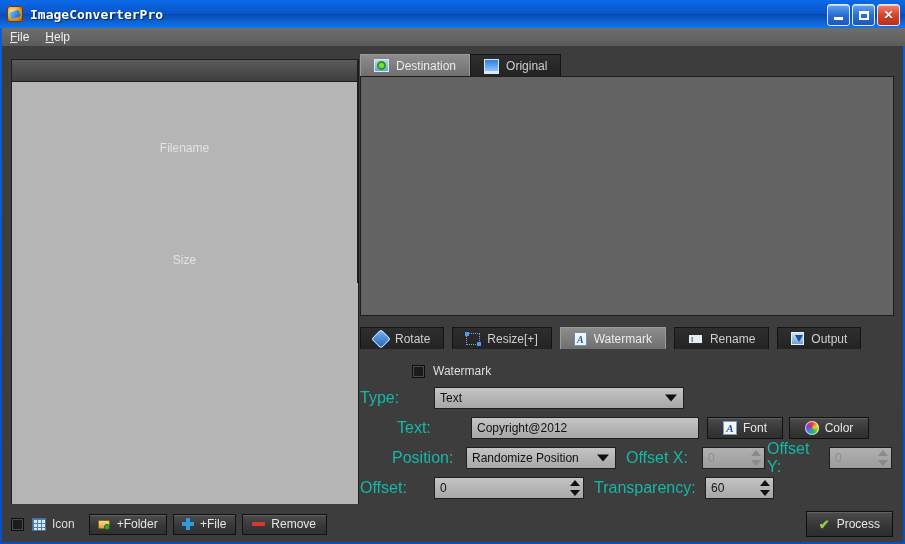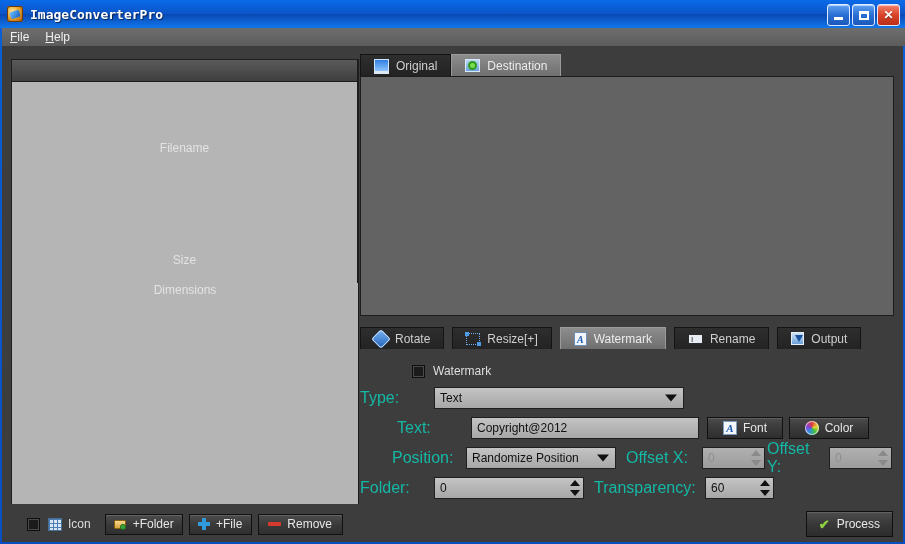--- a/index.html
+++ b/index.html
@@ -79,21 +79,21 @@
     color:#e3e3e3;font-size:12px;display:flex;align-items:center;justify-content:center;
     border-right:1px solid #1c1c1c;box-sizing:border-box;cursor:pointer;
   }
   .fl-col.c1{flex:0 0 176px;}
   .fl-col.c2{flex:0 0 47px;}
   .fl-col.c3{flex:1 1 auto;border-right:none;}
   .fl-body{height:422px;background:#b5b5b5;}
 
   
   .botbar{
-    position:absolute;left:25px;top:466px;width:348px;height:24px;
+    position:absolute;left:9px;top:466px;width:348px;height:24px;
     display:flex;align-items:center;text-align:right;
   }
   .chk{
     width:13px;height:13px;background:#1b1b1b;border:1px solid #0e0e0e;
     box-shadow:inset 0 0 0 1px #4a4a4a;
     display:inline-block;cursor:pointer;box-sizing:border-box;
   }
   .icon-grid{
     width:14px;height:13px;margin-left:8px;background:#d8e6f5;
     border:1px solid #4a6f95;box-sizing:border-box;
@@ -234,21 +234,20 @@
     <div class="menuitem"><u>F</u><span>ile</span></div>
     <div class="menuitem"><u>H</u><span>elp</span></div>
   </div>
 
   <div class="client">
 
     <div class="filelist-wrap">
       <div class="fl-head">
         <div class="fl-col c1">Filename</div>
         <div class="fl-col c2">Size</div>
-        <div class="fl-col c3">Dimensions</div>
       </div>
       <div class="fl-body"></div>
     </div>
 
     <div class="botbar">
       <span class="chk"></span>
       <span class="icon-grid"></span>
       <span class="icon-label">Icon</span>
 
       <div class="btn sm" style="margin-left:14px;width:78px;">
@@ -261,27 +260,27 @@
       </div>
       <div class="btn sm" style="margin-left:6px;width:85px;">
         <span class="ico-minus"></span>
         <span>Remove</span>
       </div>
     </div>
 
     <div class="right">
 
       <div class="tabrow">
-        <div class="tab">
-          <span class="ic ic-monitor"></span>
-          <span>Original</span>
-        </div>
         <div class="tab active">
           <span class="ic ic-dest"></span>
           <span>Destination</span>
+        </div>
+        <div class="tab">
+          <span class="ic ic-monitor"></span>
+          <span>Original</span>
         </div>
       </div>
 
       <div class="preview"></div>
 
       <div class="tabrow" style="margin-top:11px;gap:8px;">
         <div class="tab">
           <span class="ic ic-rotate"></span>
           <span>Rotate</span>
         </div>
@@ -347,21 +346,21 @@
           </div>
           <div class="lbl" style="width:58px;margin-left:2px;">Offset Y:</div>
           <div class="field spin disabled" style="width:63px;margin-left:4px;">
             <span>0</span>
             <span class="sp up"></span>
             <span class="sp dn"></span>
           </div>
         </div>
 
         <div class="row">
-          <div class="lbl" style="width:66px;">Folder:</div>
+          <div class="lbl" style="width:66px;">Offset:</div>
           <div class="field spin" style="width:150px;margin-left:8px;">
             <span>0</span>
             <span class="sp up"></span>
             <span class="sp dn"></span>
           </div>
           <div class="lbl" style="width:105px;margin-left:10px;">Transparency:</div>
           <div class="field spin" style="width:69px;margin-left:6px;">
             <span>60</span>
             <span class="sp up"></span>
             <span class="sp dn"></span>

